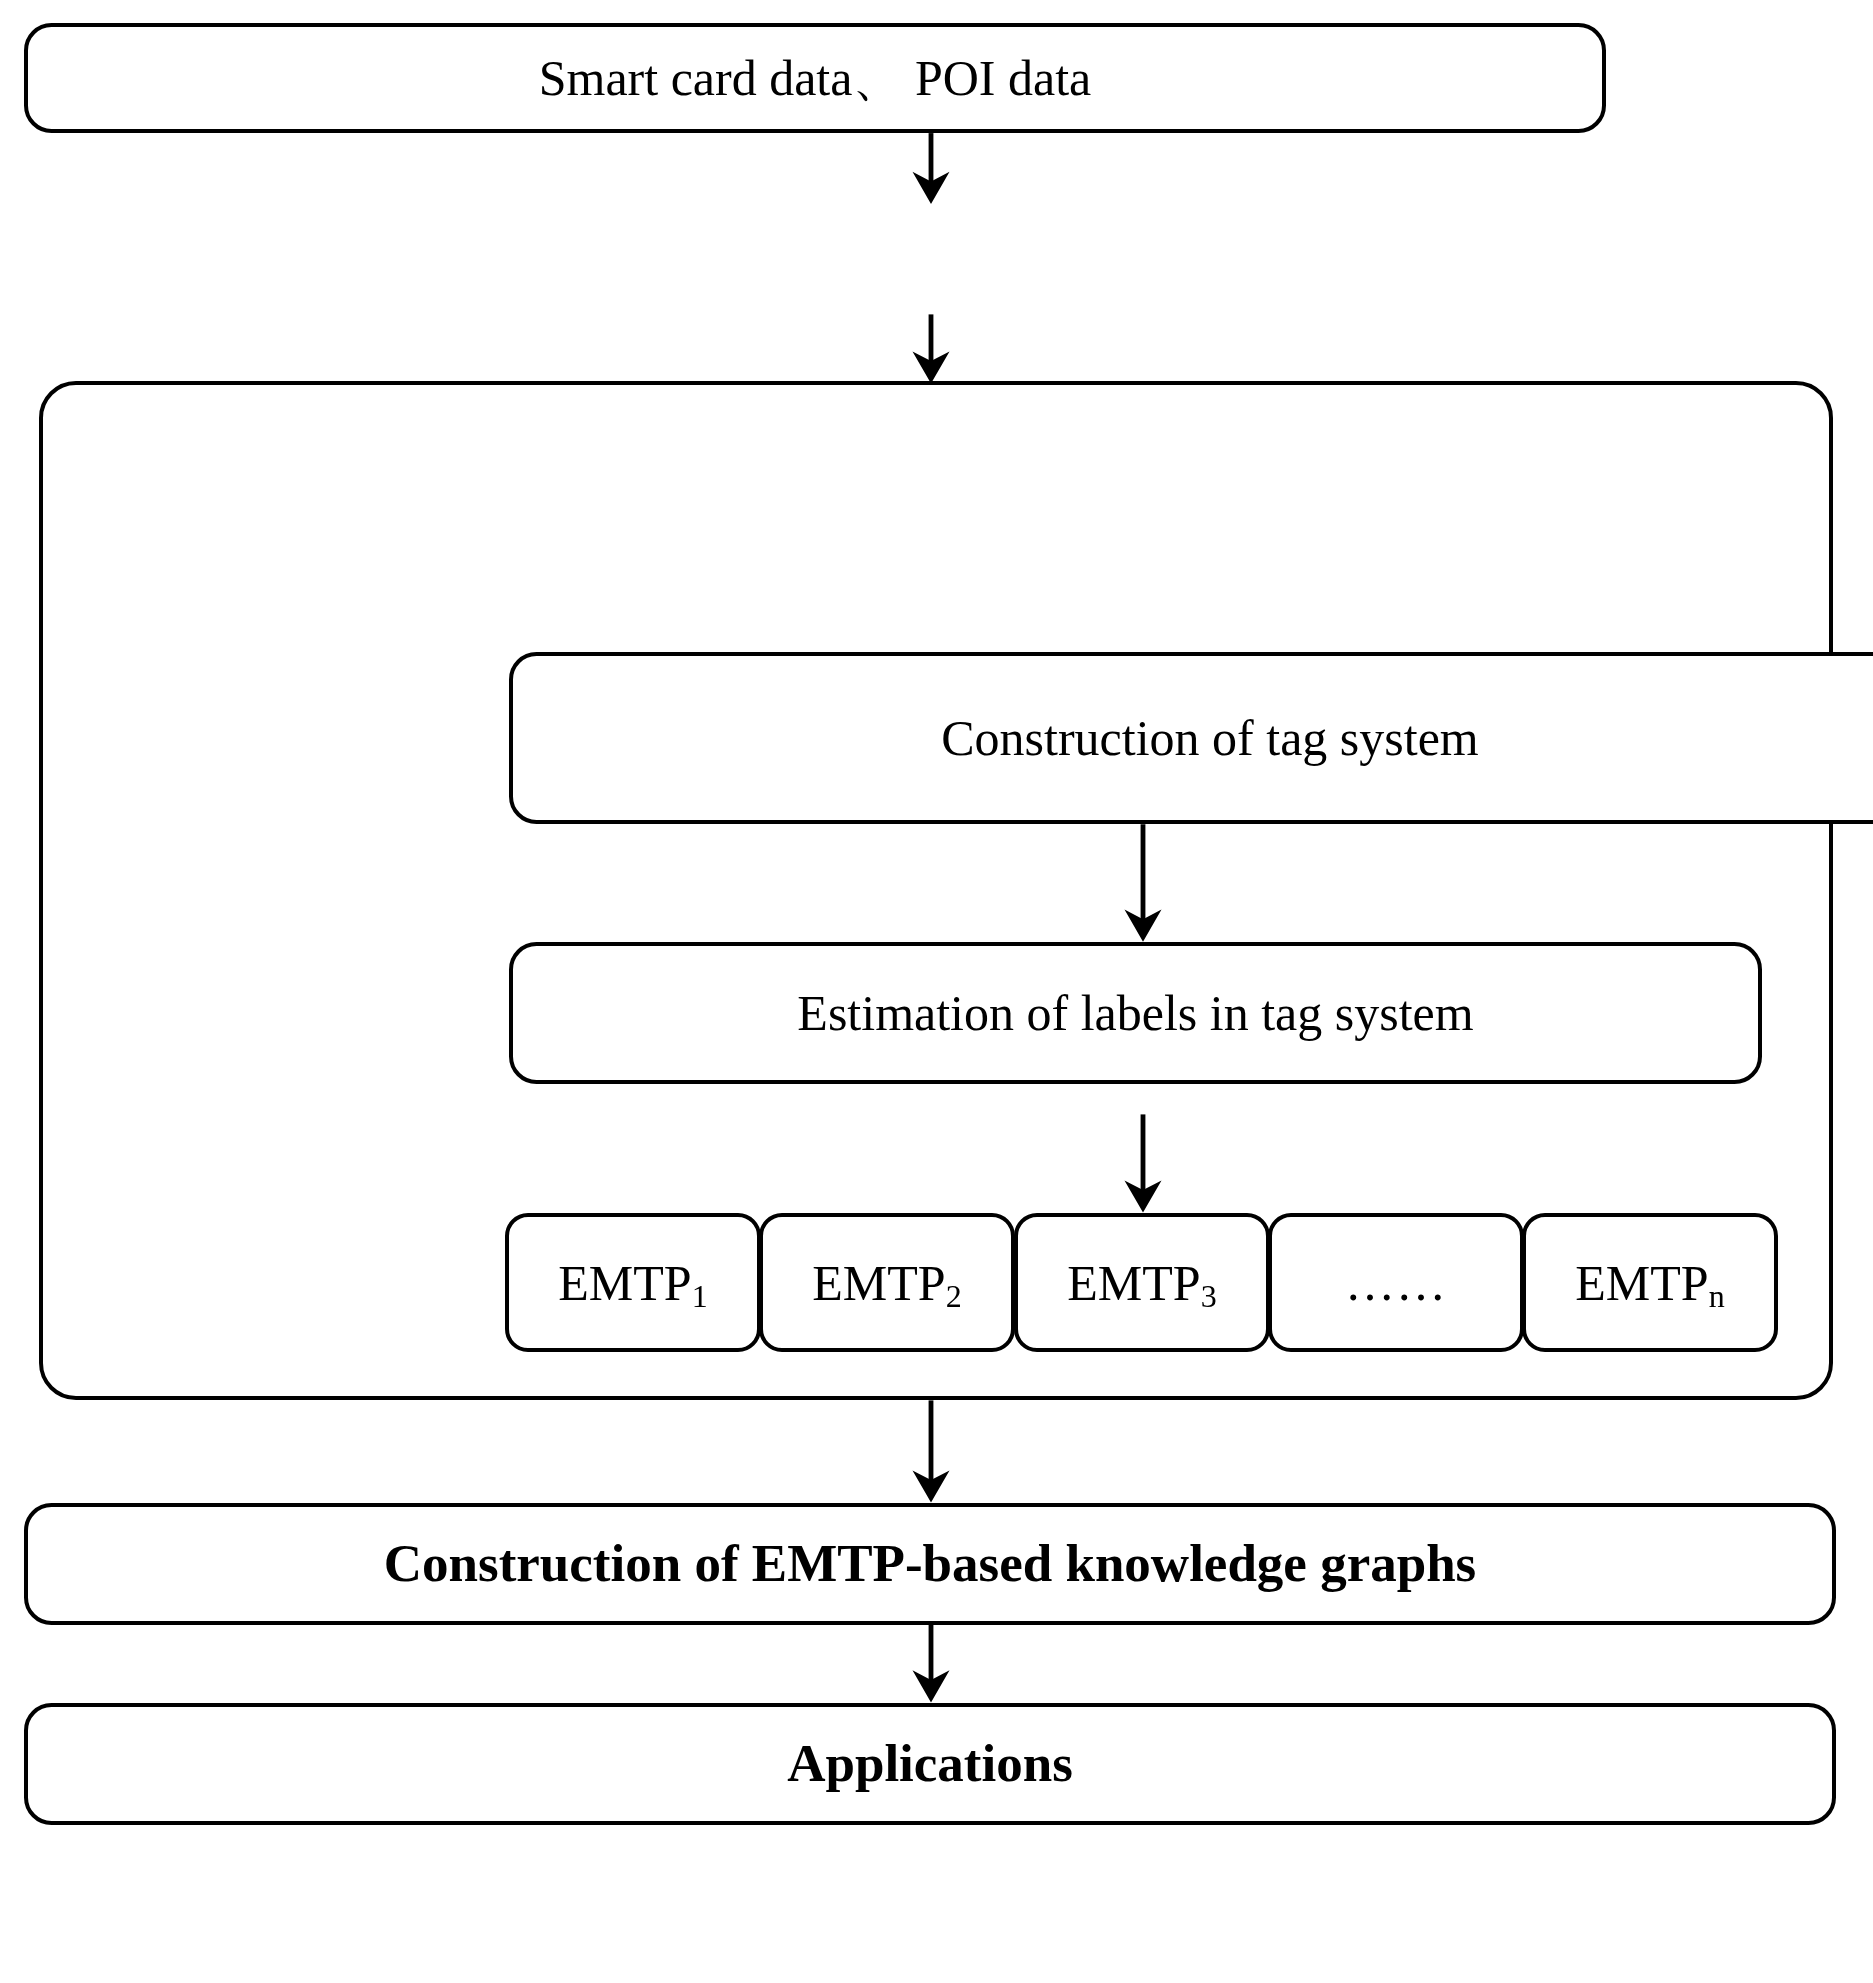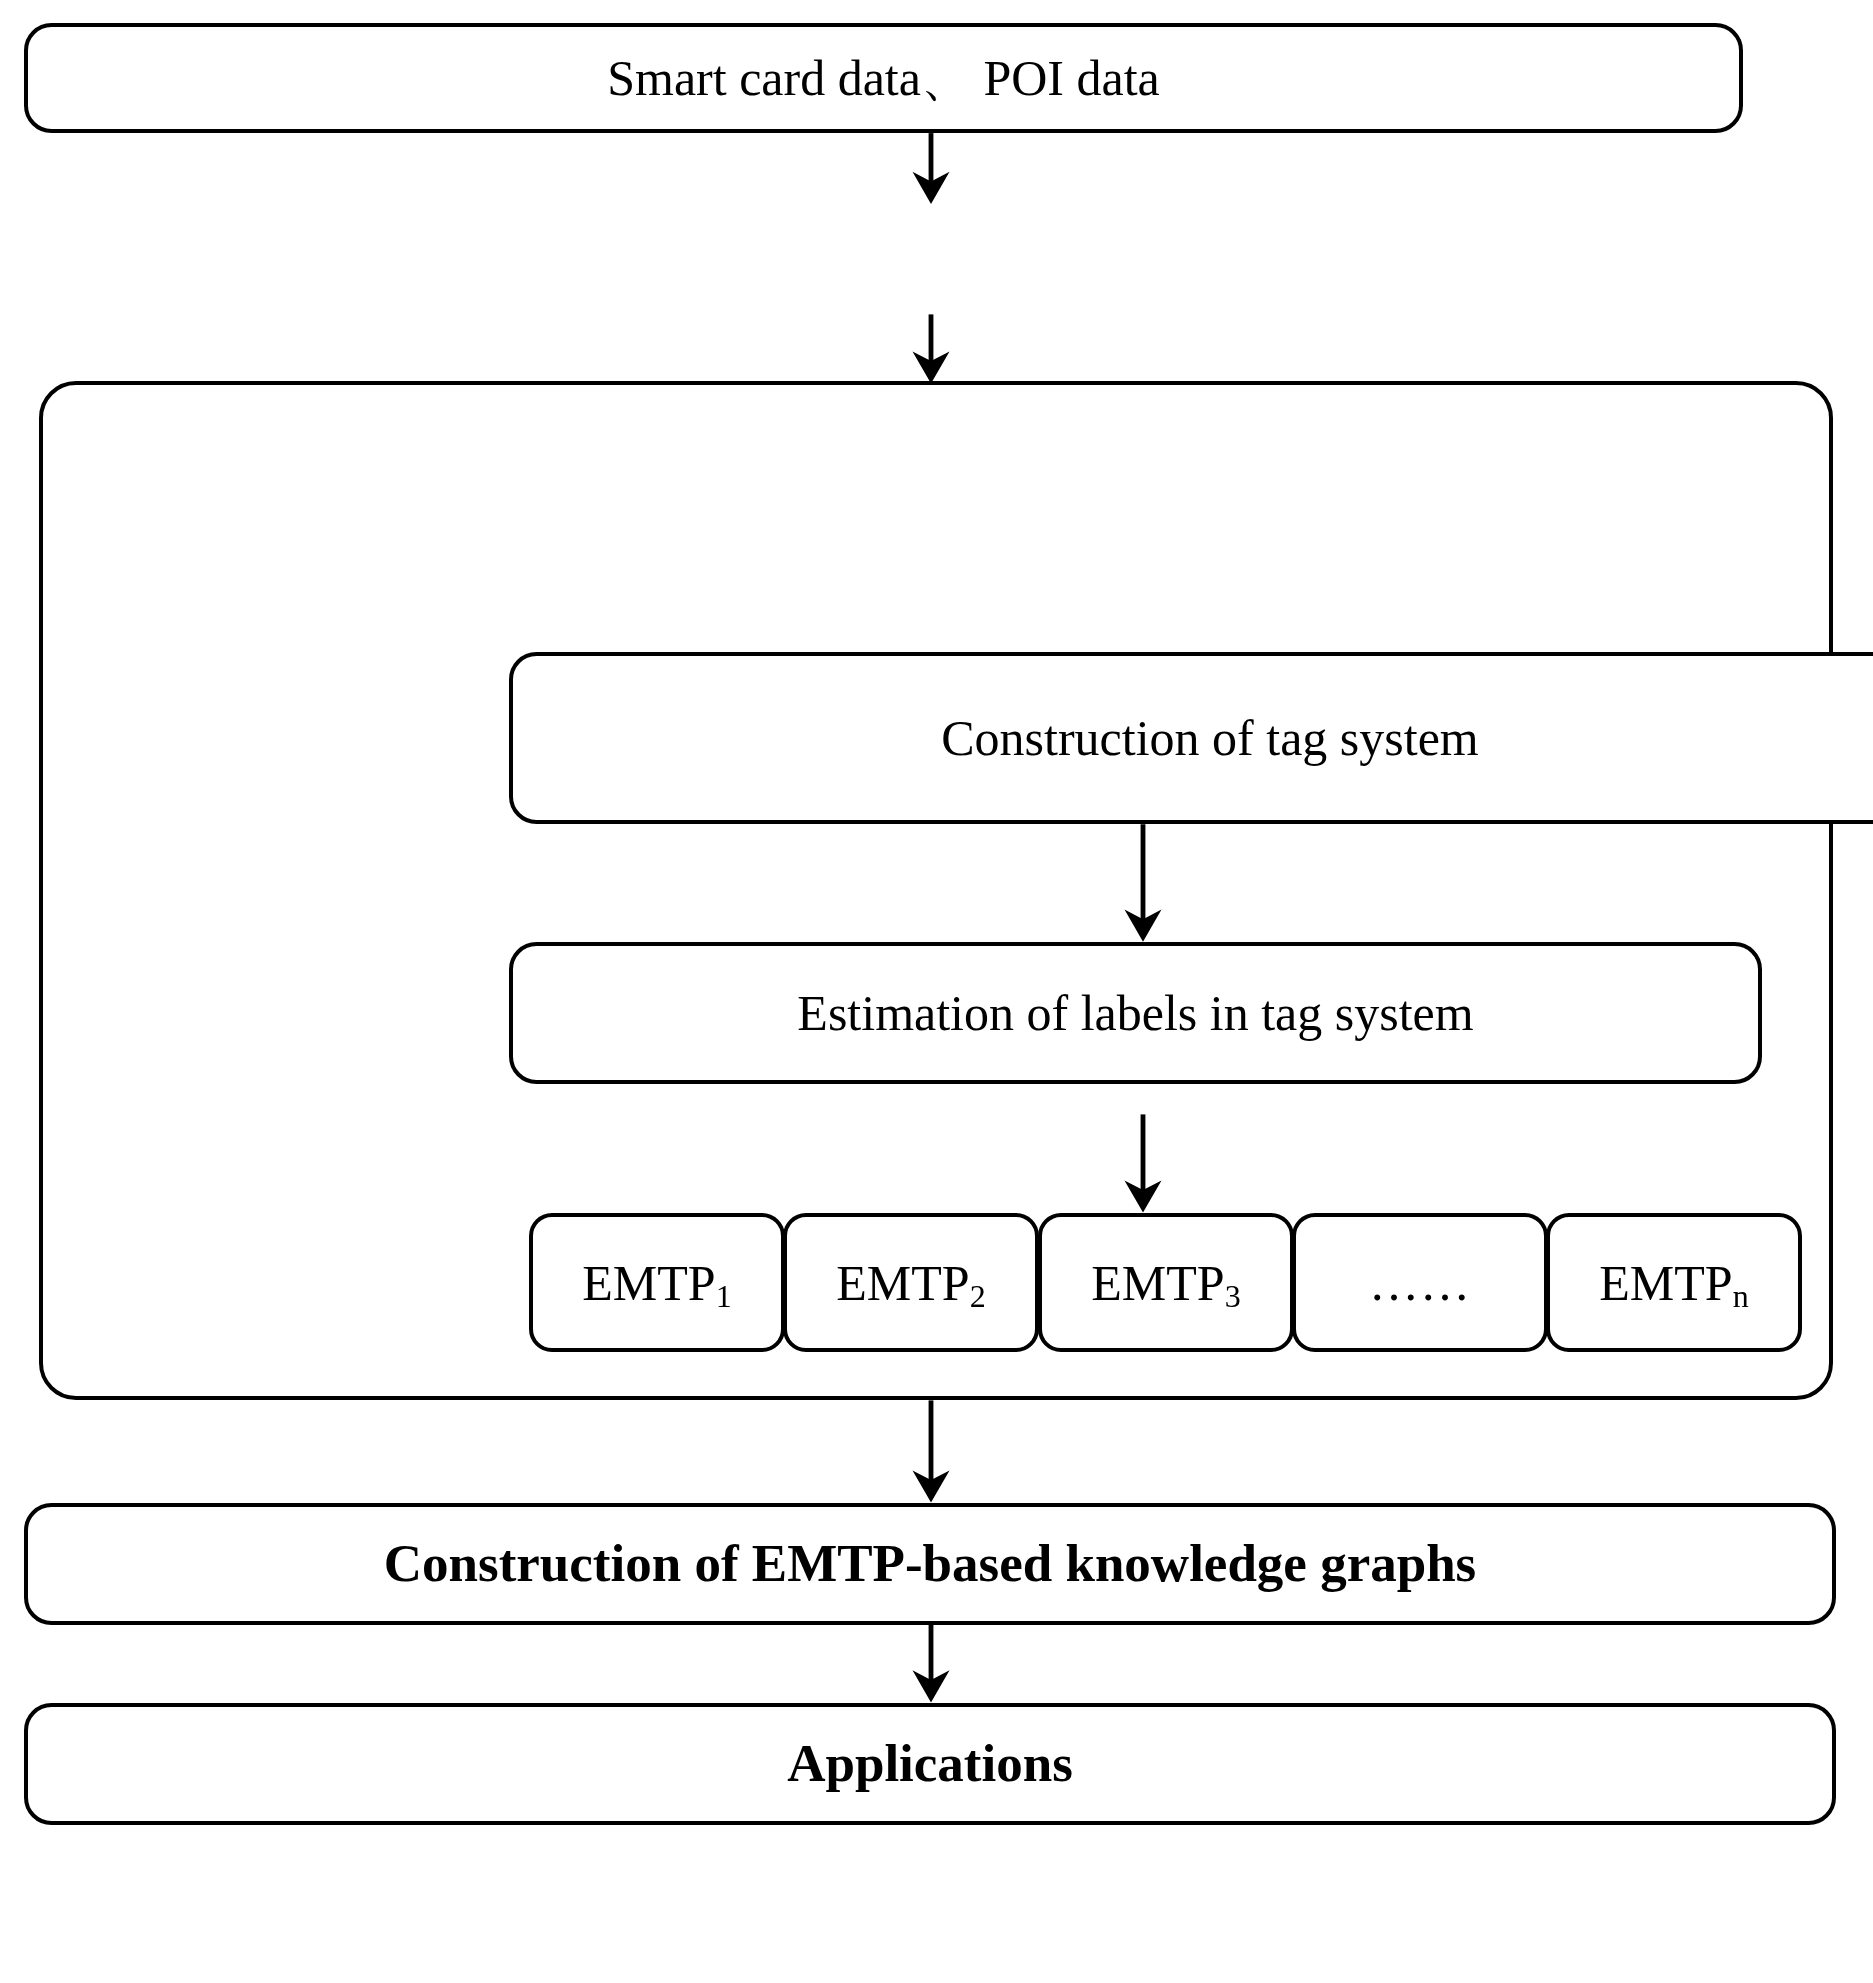--- a/index.html
+++ b/index.html
@@ -35,21 +35,21 @@
   .label {
     display: block;
     line-height: 1.12;
     white-space: pre;
   }
 
   
   #node-source {
     left: 24px;
     top: 23px;
-    width: 1719px;
+    width: 1582px;
     height: 110px;
   }
   #node-source .label {
     font-size: 50px;
     font-weight: 400;
   }
 
   
   #node-preprocessing {
     left: 24px;
@@ -105,21 +105,20 @@
     font-weight: 400;
   }
 
   
   .chip {
     top: 1213px;
     width: 256px;
     height: 139px;
     border-radius: 23px;
     border-width: 4px;
-    margin-left: 24px;
   }
   .chip .label {
     font-size: 50px;
     font-weight: 400;
   }
   .chip .label sub {
     font-size: 0.64em;
     vertical-align: baseline;
     position: relative;
     bottom: -0.22em;

